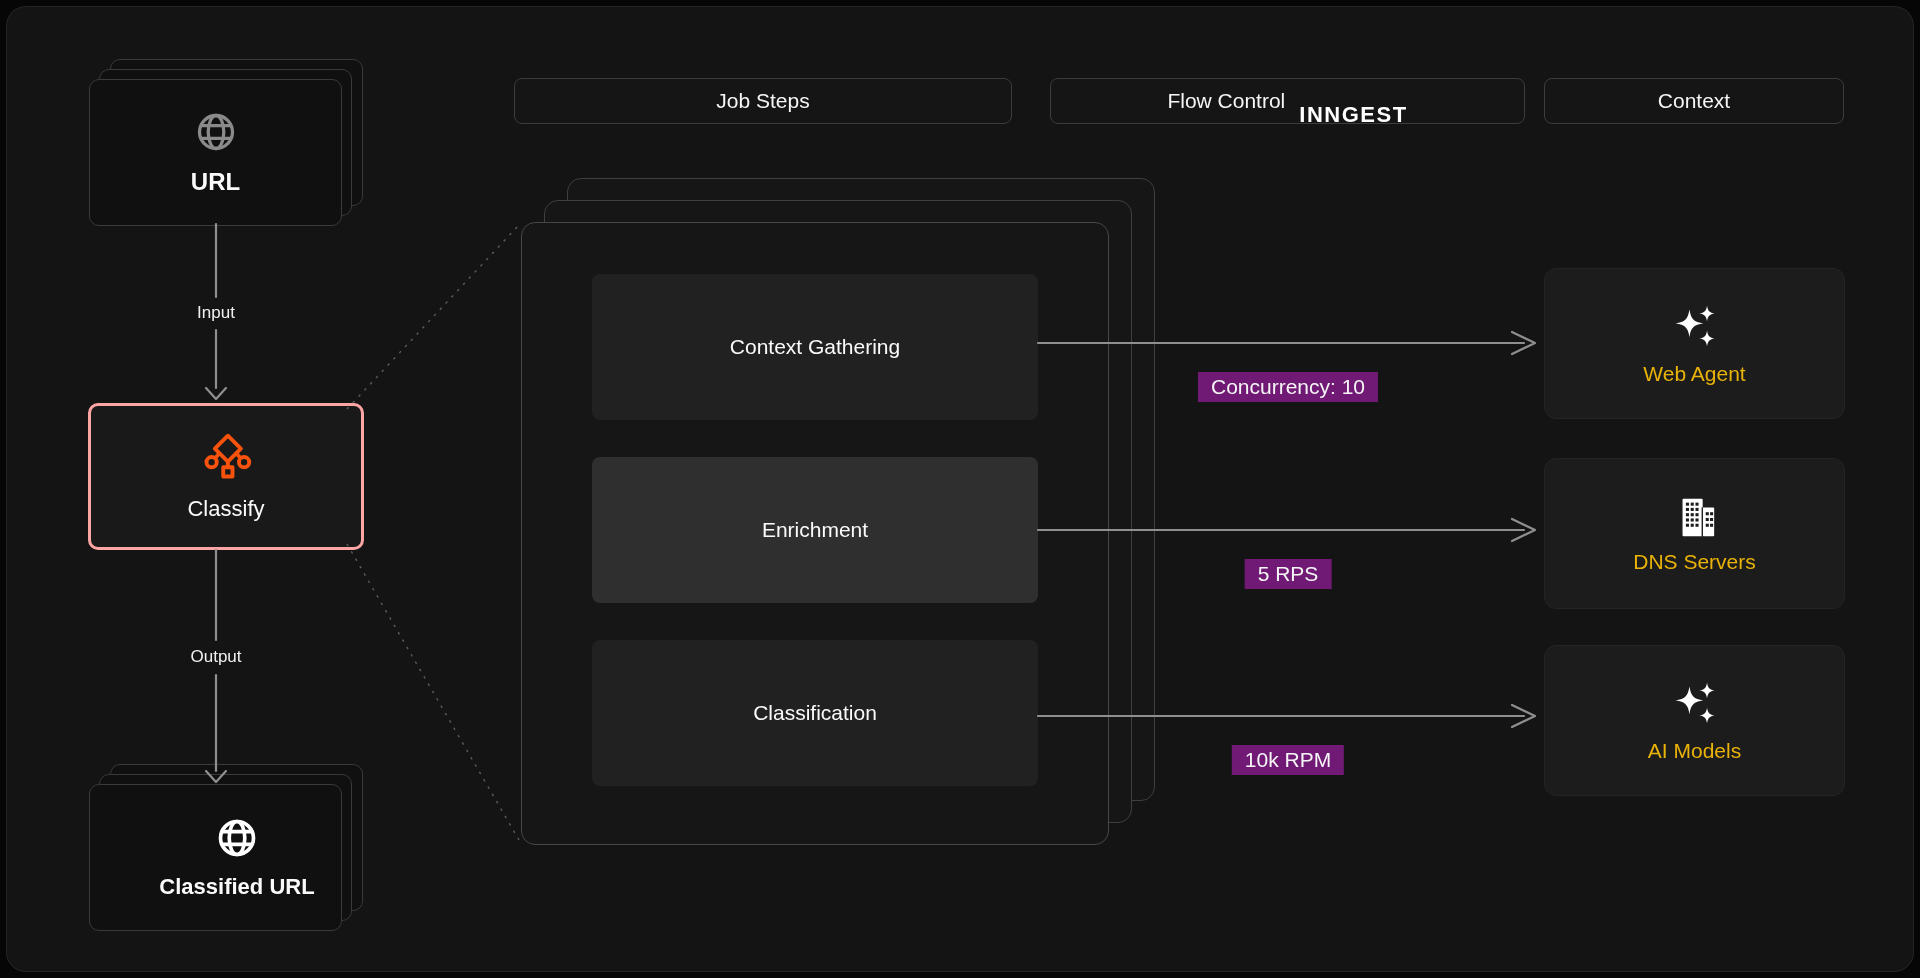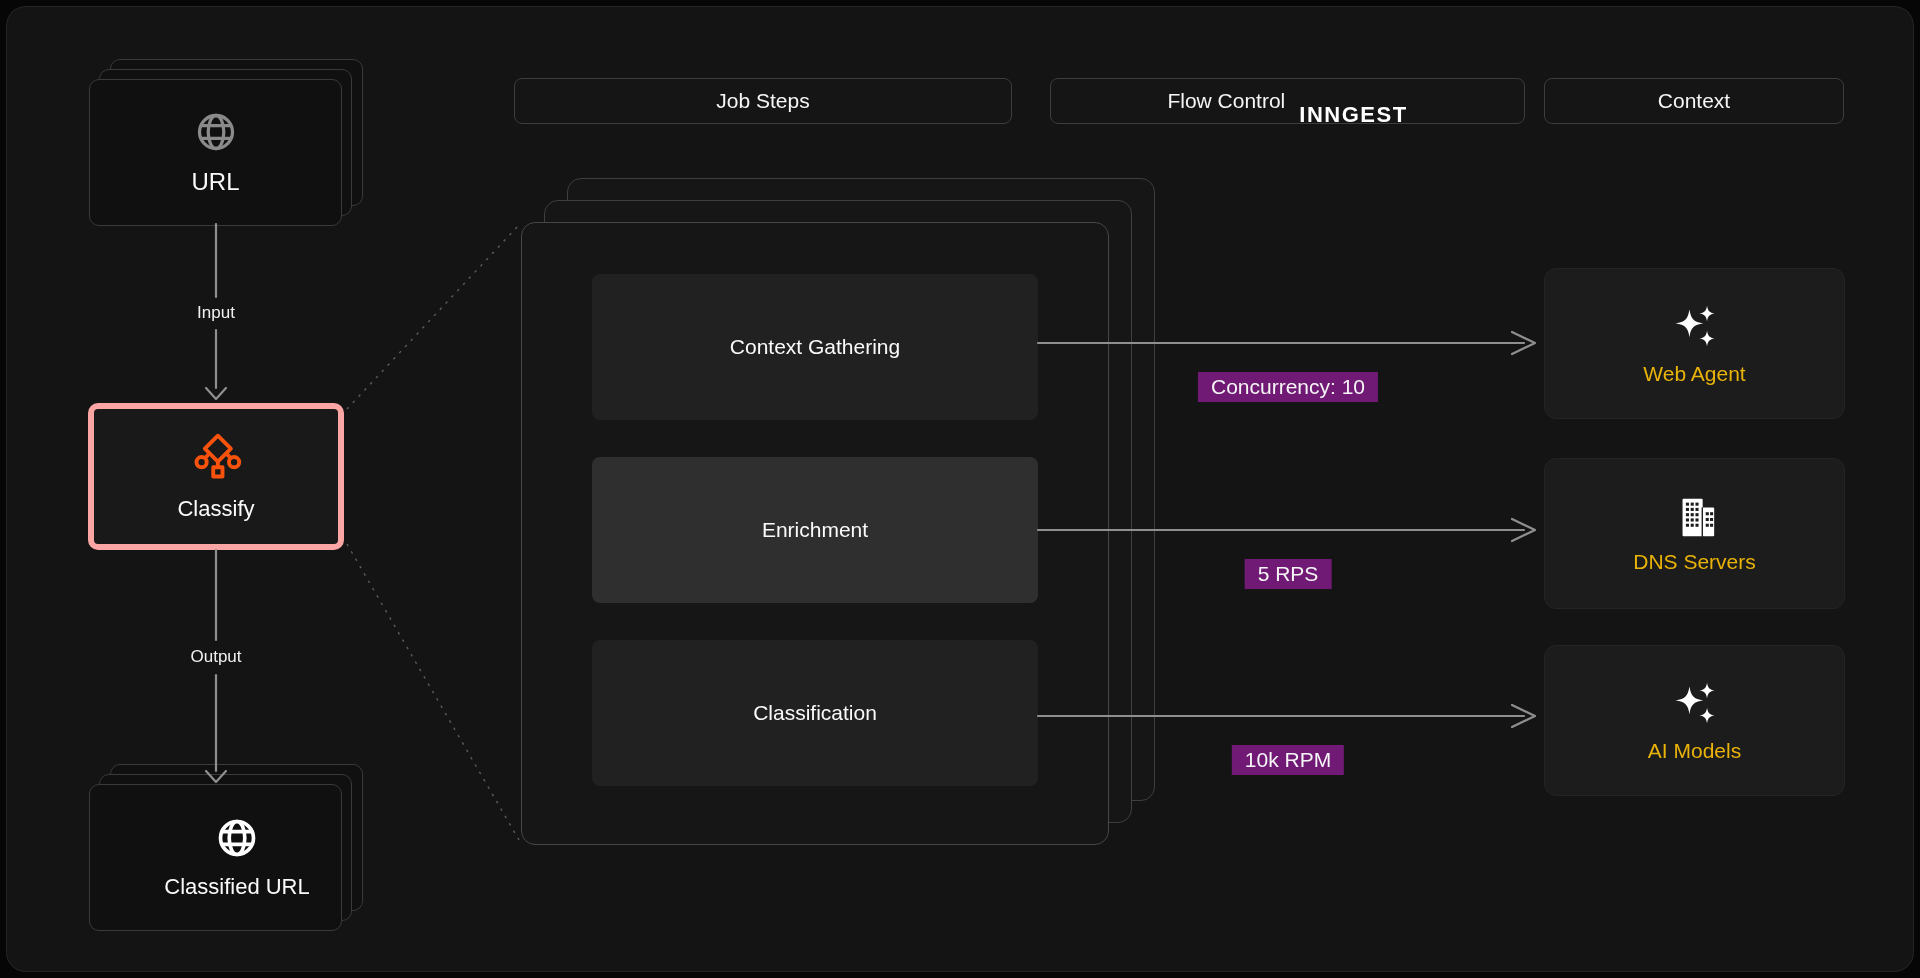--- a/index.html
+++ b/index.html
@@ -16,32 +16,32 @@
     background-size:9px 9px;
   }
   
   .header-box{
     position:absolute;top:71px;height:46px;border:1px solid #3d3d3d;border-radius:8px;
     background:#151515;display:flex;align-items:center;justify-content:center;gap:14px;
     font-size:21px;color:#f5f5f5;box-sizing:border-box;
   }
   .brand{font-weight:800;letter-spacing:1.5px;font-size:22px;color:#ffffff;margin-top:27px;}
   
-  .stack{position:absolute;}
+  .stack{position:absolute;font-weight:bold;}
   .stack .layer{
     position:absolute;width:253px;height:147px;border:1px solid #3a3a3a;border-radius:10px;
     background:#101010;box-sizing:border-box;
   }
   .card-face{
     display:flex;flex-direction:column;align-items:center;justify-content:center;gap:14px;
   }
   .card-label{font-size:24px;color:#fafafa;}
   .classify-card{
-    position:absolute;left:81px;top:396px;width:256px;height:147px;border-radius:10px;
-    background:#191919;border:6px solid #fca5a5;box-sizing:border-box;
+    position:absolute;left:81px;top:396px;width:276px;height:147px;border-radius:10px;
+    background:#191919;border:3px solid #fca5a5;box-sizing:border-box;
     display:flex;flex-direction:column;align-items:center;justify-content:center;gap:12px;
   }
   .classify-label{font-size:22px;color:#fafafa;}
   .flow-word{
     position:absolute;transform:translate(-50%,-50%);font-size:17px;color:#f0f0f0;
     line-height:30px;white-space:nowrap;
   }
   
   .big-layer{
     position:absolute;width:588px;height:623px;border-radius:14px;background:#161616;

